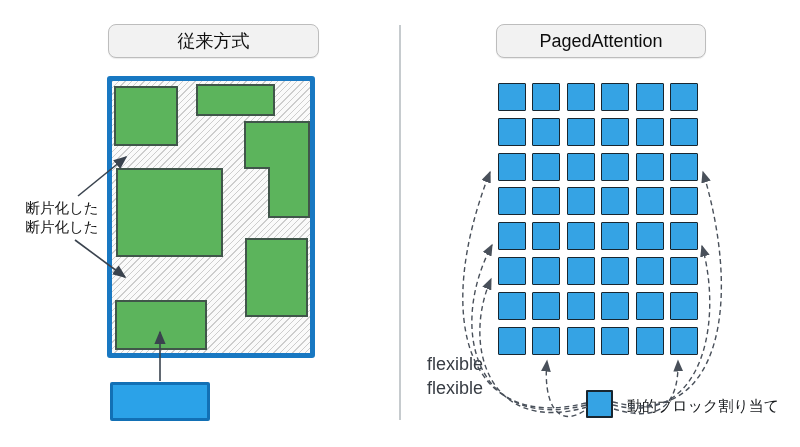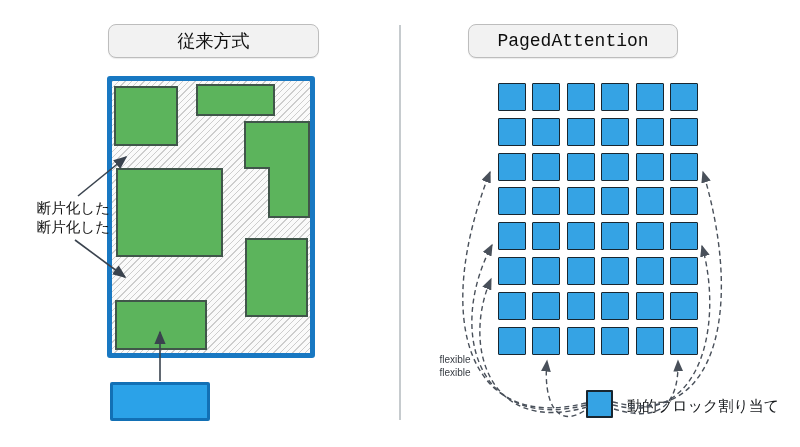--- a/index.html
+++ b/index.html
@@ -6,59 +6,59 @@
   #stage{
     position:relative;width:800px;height:447px;background:#ffffff;overflow:hidden;
     font-family:"Liberation Sans","DejaVu Sans",sans-serif;color:#111;
   }
   .title-box{
     position:absolute;display:flex;align-items:center;justify-content:center;
     background:#f2f2f2;border:1px solid #bdbdbd;border-radius:8px;
     font-size:18px;color:#0d0d0d;box-shadow:0 1px 1px rgba(0,0,0,.08);
   }
   #title-left{left:108px;top:24px;width:209px;height:32px;}
-  #title-right{left:468px;top:24px;width:208px;height:32px;font-family:Liberation Mono, monospace;}
+  #title-right{left:496px;top:24px;width:208px;height:32px;}
   #divider{position:absolute;left:399px;top:25px;width:2px;height:395px;background:#c6cbce;}
   #mem-container{
     position:absolute;left:107px;top:76px;width:208px;height:282px;box-sizing:border-box;
     border:5px solid #1878c2;border-radius:3px;
     background:
       repeating-linear-gradient(135deg,#cdcdcd 0px,#cdcdcd 1px,rgba(0,0,0,0) 1px,rgba(0,0,0,0) 4.5px),
       #fafafa;
   }
   .green-block{position:absolute;background:#5cb45c;border:2px solid #40564a;box-sizing:border-box;}
   #gb1{left:114px;top:86px;width:64px;height:60px;}
   #gb2{left:196px;top:84px;width:79px;height:32px;}
   #gb4{left:116px;top:168px;width:107px;height:89px;}
   #gb5{left:245px;top:238px;width:63px;height:79px;}
   #gb6{left:115px;top:300px;width:92px;height:50px;}
   #frag-label{
     position:absolute;left:14px;top:199px;width:96px;
-    font-size:14.5px;line-height:1.28;color:#121212;text-align:right;white-space:nowrap;
+    font-size:14.5px;line-height:1.28;color:#121212;text-align:center;white-space:nowrap;
   }
   #request-rect{
     position:absolute;left:110px;top:382px;width:100px;height:39px;box-sizing:border-box;
     background:#2ba2e8;border:3px solid #1270b5;border-radius:2px;
   }
   #block-grid{
     position:absolute;left:498px;top:83px;
     display:grid;grid-template-columns:repeat(6,28px);grid-template-rows:repeat(8,28px);
     column-gap:6.4px;row-gap:6.8px;
   }
   .gcell{
     width:28px;height:28px;box-sizing:border-box;border-radius:1px;
     background:#35a3e4;border:1.6px solid #182630;
   }
   #alloc-square{
     position:absolute;left:586px;top:390px;width:27px;height:28px;box-sizing:border-box;
     background:#35a3e4;border:2px solid #182630;border-radius:1px;
   }
   #flexible-label{
     position:absolute;left:420px;top:353px;width:70px;text-align:center;
-    font-size:10px;line-height:1.32;color:#383d44;
+    font-size:18px;line-height:1.32;color:#383d44;
   }
   #alloc-label{
     position:absolute;left:627px;top:397px;font-size:15px;color:#15181b;white-space:nowrap;
   }
   #overlay{position:absolute;left:0;top:0;pointer-events:none;}
   .dash-arrow{fill:none;stroke:#49505a;stroke-width:1.4;stroke-dasharray:5 3.5;}
   .solid-arrow{fill:none;stroke:#3a434e;stroke-width:1.6;}
 </style>
 </head>
 <body>

